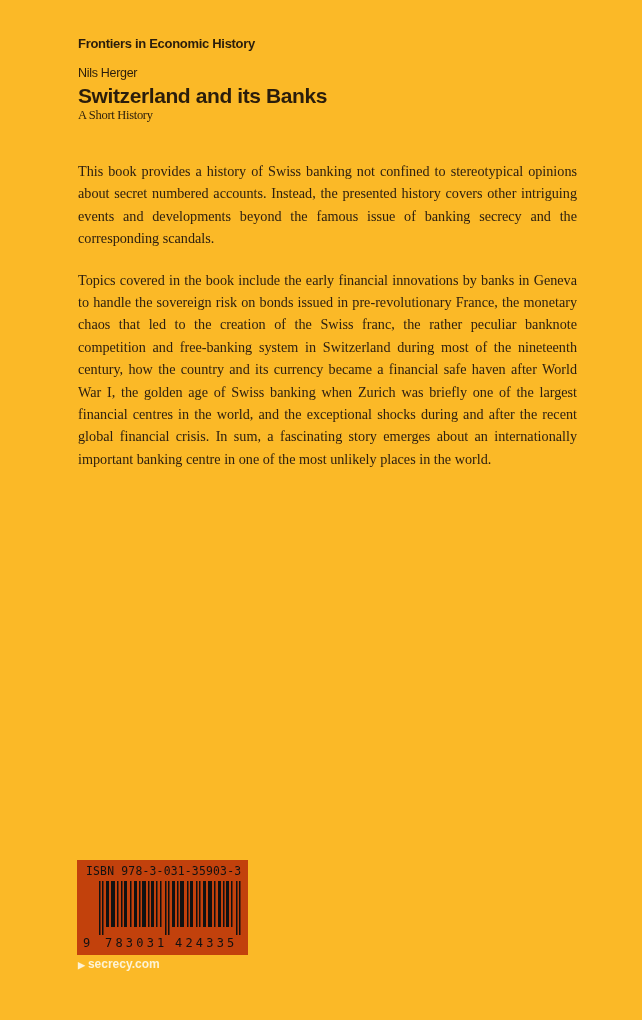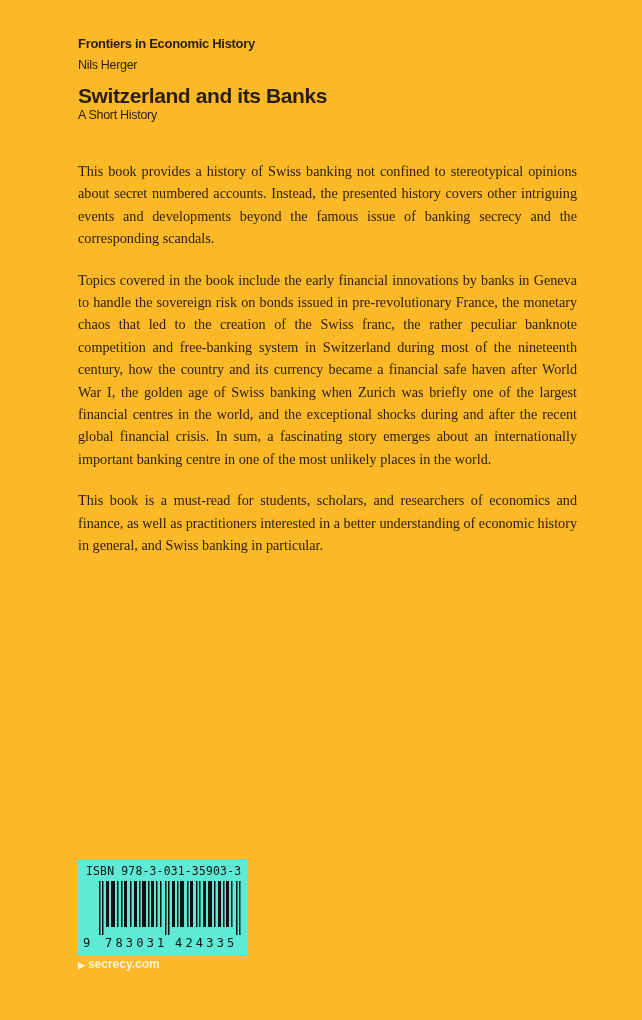--- a/index.html
+++ b/index.html
@@ -9,46 +9,46 @@
       position: relative; overflow: hidden;
       color: #2a1d0c;
     }
     .series {
       position: absolute; left: 78px; top: 36px;
       font-family: "Liberation Sans", sans-serif;
       font-weight: bold; font-size: 13px; letter-spacing: -0.3px;
       color: #2a1d0c;
     }
     .author {
-      position: absolute; left: 78px; top: 58px;
+      position: absolute; left: 78px; top: 66px;
       font-family: "Liberation Sans", sans-serif;
       font-size: 12.5px; letter-spacing: -0.3px;
     }
     .title {
       position: absolute; left: 78px; top: 84px;
       font-family: "Liberation Sans", sans-serif;
       font-weight: bold; font-size: 21px; letter-spacing: -0.4px;
     }
     .subtitle {
       position: absolute; left: 78px; top: 108px;
-      font-family: Liberation Sans, sans-serif;
+      font-family: Liberation Serif, serif;
       font-size: 12.5px; letter-spacing: -0.3px;
     }
     .body {
       position: absolute; left: 78px; top: 160px; width: 511px;
       font-family: "Liberation Serif", serif;
       font-size: 14.2px; line-height: 22.4px;
       text-align: justify;
       color: #2e2010;
     }
     .body p { margin: 0 12px 19px 0; }
     .barcode-box {
       position: absolute; left: 77px; top: 860px;
       width: 171px; height: 95px;
-      background: #5eead4;
+      background: #c2410c;
     }
     .isbn-text {
       position: absolute; left: 9px; top: 4px;
       font-family: "DejaVu Sans Mono", monospace;
       font-size: 11.4px; letter-spacing: 0.2px; color: #111;
       white-space: nowrap;
     }
     .bars {
       position: absolute; left: 22px; top: 21px;
       width: 143px; height: 54px;
@@ -73,21 +73,20 @@
 <body>
 
 <div class="series">Frontiers in Economic History</div>
 <div class="author">Nils Herger</div>
 <div class="title">Switzerland and its Banks</div>
 <div class="subtitle">A Short History</div>
 
 <div class="body">
   <p>This book provides a history of Swiss banking not confined to stereotypical opinions about secret numbered accounts. Instead, the presented history covers other intriguing events and developments beyond the famous issue of banking secrecy and the corresponding scandals.</p>
   <p>Topics covered in the book include the early financial innovations by banks in Geneva to handle the sovereign risk on bonds issued in pre-revolutionary France, the monetary chaos that led to the creation of the Swiss franc, the rather peculiar banknote competition and free-banking system in Switzerland during most of the nineteenth century, how the country and its currency became a financial safe haven after World War I, the golden age of Swiss banking when Zurich was briefly one of the largest financial centres in the world, and the exceptional shocks during and after the recent global financial crisis. In sum, a fascinating story emerges about an internationally important banking centre in one of the most unlikely places in the world.</p>
-  <p>This book is a must-read for students, scholars, and researchers of economics and finance, as well as practitioners interested in a better understanding of economic history in general, and Swiss banking in particular.</p>
 </div>
 
 <div class="barcode-box">
   <div class="isbn-text">ISBN 978-3-031-35903-3</div>
   <svg class="bars" viewBox="0 0 143 54" preserveAspectRatio="none">
     <g fill="#111">
       <rect x="0" y="0" width="1.5" height="54"></rect>
       <rect x="3" y="0" width="1.5" height="54"></rect>
       <rect x="7" y="0" width="3" height="46"></rect>
       <rect x="12" y="0" width="4" height="46"></rect>

